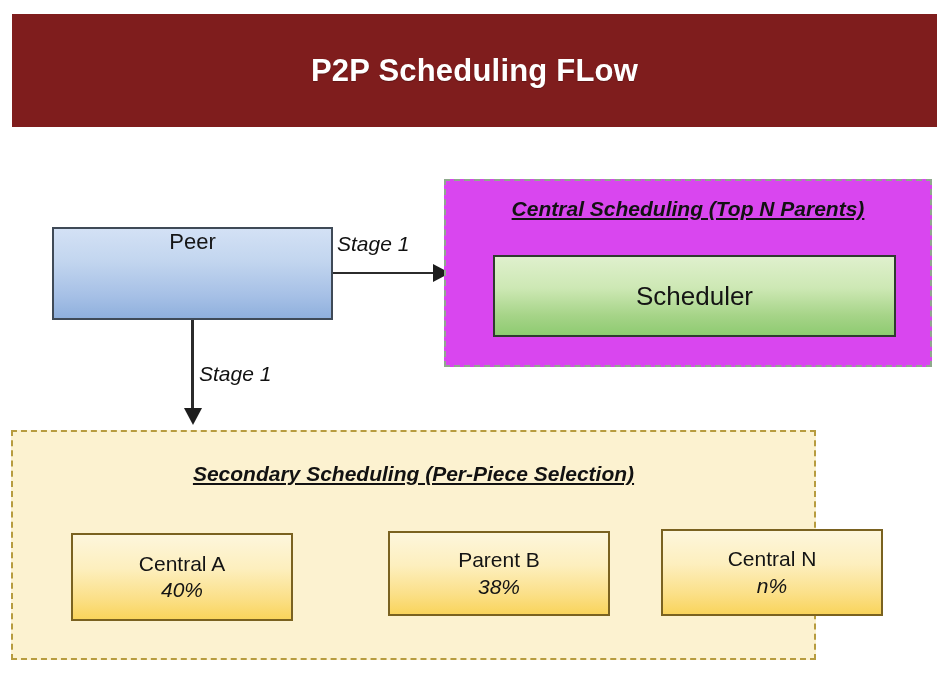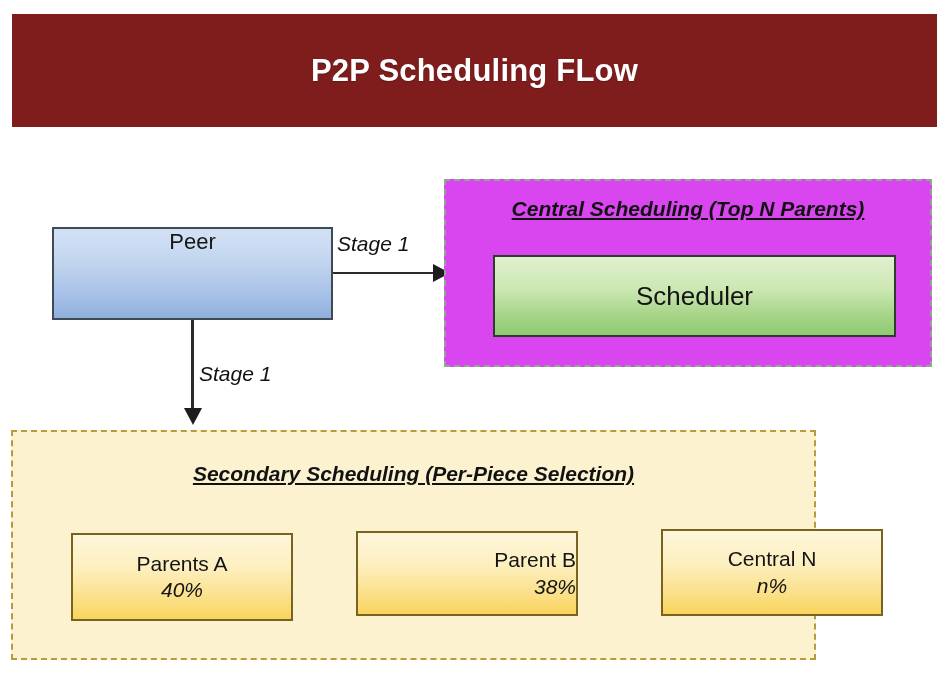--- a/index.html
+++ b/index.html
@@ -174,21 +174,21 @@
     position: absolute;
     box-sizing: border-box;
     border: 2px solid #7a6220;
     background: linear-gradient(to bottom, #fdf6dc 0%, #fdefbe 40%, #fbe089 75%, #f9d45c 100%);
     display: flex;
     flex-direction: column;
     align-items: center;
     justify-content: center;
   }
   .parent-box.pos-0 { left: 58px;  top: 4px;  width: 222px; height: 88px; }
-  .parent-box.pos-1 { left: 343px; top: 2px;  width: 222px; height: 85px; align-items: flex-end; }
+  .parent-box.pos-1 { left: 375px; top: 2px;  width: 222px; height: 85px; }
   .parent-box.pos-2 { left: 648px; top: 0px;  width: 222px; height: 87px; }
   .parent-name {
     font-size: 21px;
     color: #141414;
     line-height: 1.25;
   }
   .parent-share {
     font-size: 21px;
     font-style: italic;
     color: #141414;
@@ -221,21 +221,21 @@
     <div id="scheduler-box">
       <span id="scheduler-label">Scheduler</span>
     </div>
   </div>
 
   <div id="secondary-scheduling-group">
     <div id="secondary-scheduling-title">Secondary Scheduling (Per-Piece Selection)</div>
     <div id="parent-row">
 
       <div class="parent-box pos-0">
-        <span class="parent-name">Parents A</span>
+        <span class="parent-name">Central A</span>
         <span class="parent-share">40%</span>
       </div>
 
       <div class="parent-box pos-1">
         <span class="parent-name">Parent B</span>
         <span class="parent-share">38%</span>
       </div>
 
       <div class="parent-box pos-2">
         <span class="parent-name">Central N</span>

